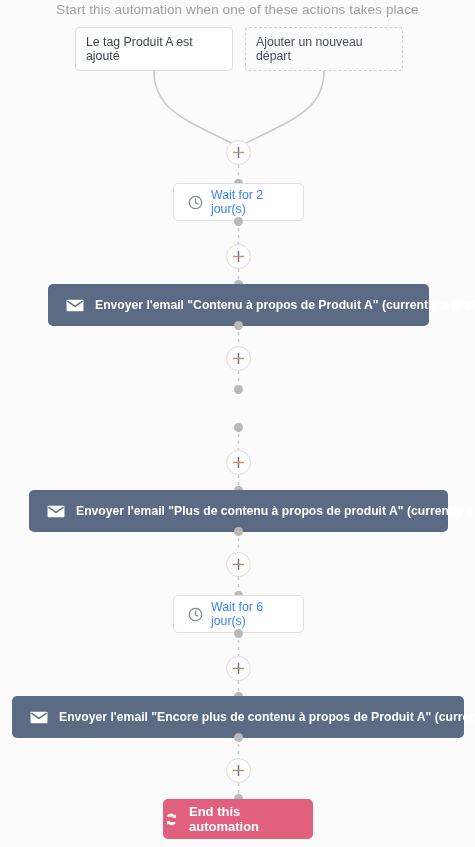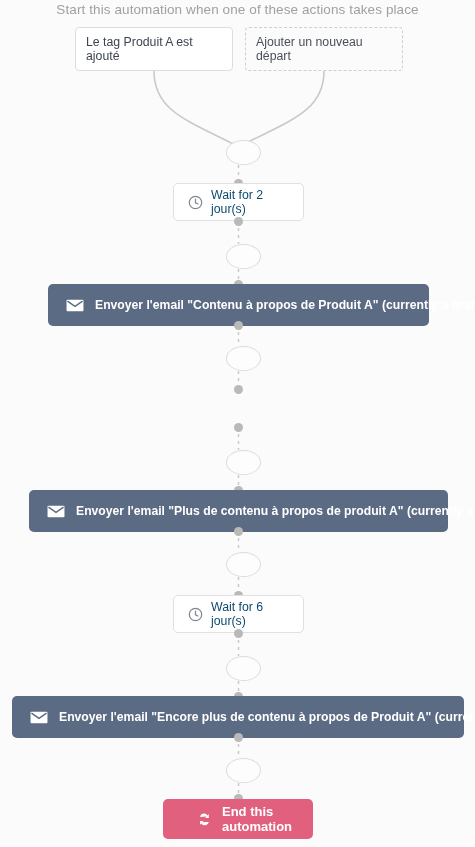--- a/index.html
+++ b/index.html
@@ -75,21 +75,20 @@
     width: 158px;
     border: 1px dashed #cfcfcf;
     background: transparent;
     color: #4a5059;
   }
 
   
   .node {
     position: absolute;
     box-sizing: border-box;
-    padding-left: 33px;
   }
 
   
   .plus {
     width: 25px;
     height: 25px;
     border-radius: 50%;
     border: 1px solid #dcdcdc;
     background: #fdfdfd;
     left: 226px;
@@ -103,21 +102,21 @@
   .wait {
     height: 38px;
     border: 1px solid #e0e0e0;
     border-radius: 5px;
     background: #ffffff;
     display: flex;
     align-items: center;
     justify-content: center;
     gap: 8px;
     font-size: 12.3px;
-    color: #0c4a6e;
+    color: #3b82f6;
     padding: 0 14px;
   }
   .wait .clock { display: block; flex: none; }
 
   
   .email {
     height: 42px;
     border-radius: 5px;
     background: #5b6b83;
     display: flex;

